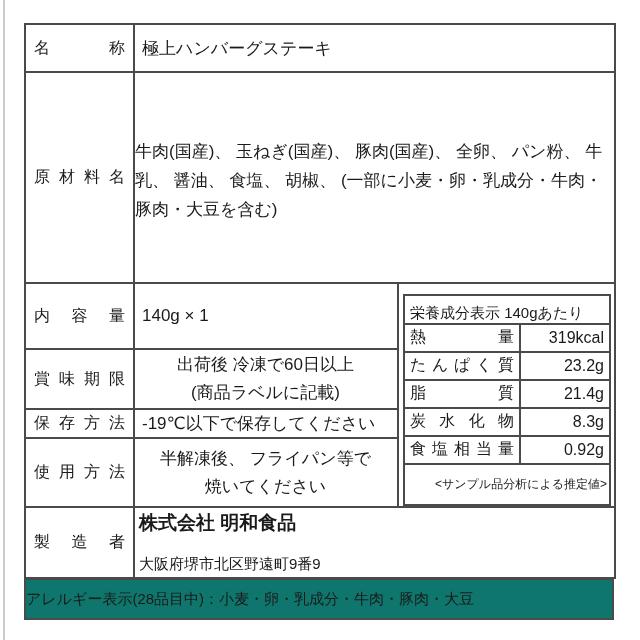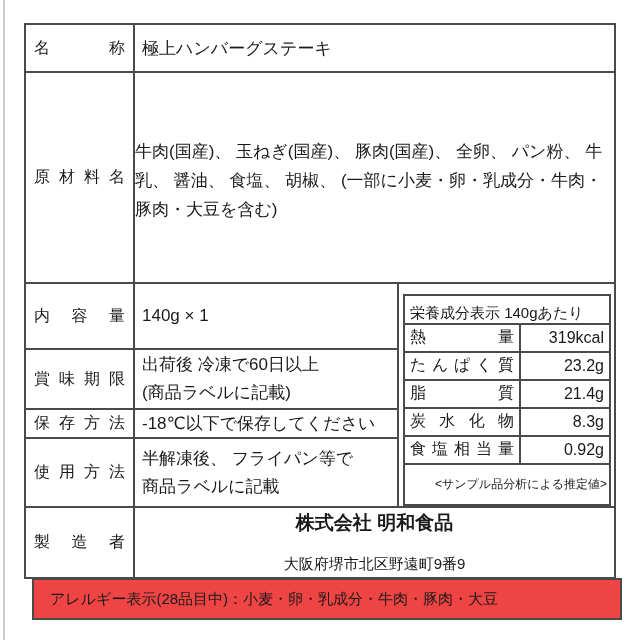--- a/index.html
+++ b/index.html
@@ -22,42 +22,42 @@
   td.val{font-size:17px;padding:0 8px 0 7px;}
   td.bold{font-weight:bold;}
   tr.r1{height:48px;}
   tr.r2{height:211px;}
   tr.r3{height:66px;}
   tr.r4{height:60px;}
   tr.r5{height:29px;}
   tr.r6{height:69px;}
   tr.r7{height:61px;}
   td.ingredients{vertical-align:top;padding:5px 10px 0 0;line-height:29px;}
-  .vline{line-height:28px;}
-  td.maker{text-align:center;padding:4px;}
+  .vline{line-height:28px;text-align:center;}
+  td.maker{padding:4px;}
   .company{font-size:19px;font-weight:bold;line-height:22px;}
   .address{font-size:15px;line-height:18px;margin-top:21px;}
 
   td.nutri-cell{vertical-align:top;padding:9px 0 0 4px;}
   table.nutri{
     border-collapse:collapse;table-layout:fixed;width:206px;
   }
   table.nutri td{
     border:2px solid #4a4a4a;box-sizing:border-box;vertical-align:middle;overflow:hidden;
   }
   td.nh{height:27px;font-size:15px;padding:8px 4px 0 5px;}
   tr.nr{height:27px;}
   td.nl{font-size:16px;padding:0 5px;}
   td.nv{font-size:16px;text-align:right;padding:4px 5px;}
   td.nf{height:41px;font-size:12px;text-align:right;padding:0 2px;}
 
   .allergy{
     position:absolute;left:24px;top:578px;width:590px;height:42px;
     border:2px solid #4a4a4a;box-sizing:border-box;
-    display:flex;align-items:center;padding-left:16px;font-size:15px;background:#ef4444;margin-left:8px;
+    display:flex;align-items:center;padding-left:0;font-size:15px;background:#0f766e;
   }
 </style>
 </head>
 <body>
 
 <div id="screen">
   <div class="edge-line"></div>
 
   <table class="spec">
     <colgroup>
@@ -186,35 +186,35 @@
 
     <tr class="r5">
       <th>
         <div class="jlabel">
               <span>保</span>
               <span>存</span>
               <span>方</span>
               <span>法</span>
             </div>
       </th>
-      <td class="val">-18℃以下で保存してください</td>
+      <td class="val">-19℃以下で保存してください</td>
     </tr>
 
     <tr class="r6">
       <th>
         <div class="jlabel">
               <span>使</span>
               <span>用</span>
               <span>方</span>
               <span>法</span>
             </div>
       </th>
       <td class="val">
         <div class="vline">半解凍後、 フライパン等で</div>
-        <div class="vline">商品ラベルに記載</div>
+        <div class="vline">焼いてください</div>
       </td>
     </tr>
 
     <tr class="r7">
       <th>
         <div class="jlabel">
               <span>製</span>
               <span>造</span>
               <span>者</span>
             </div>

